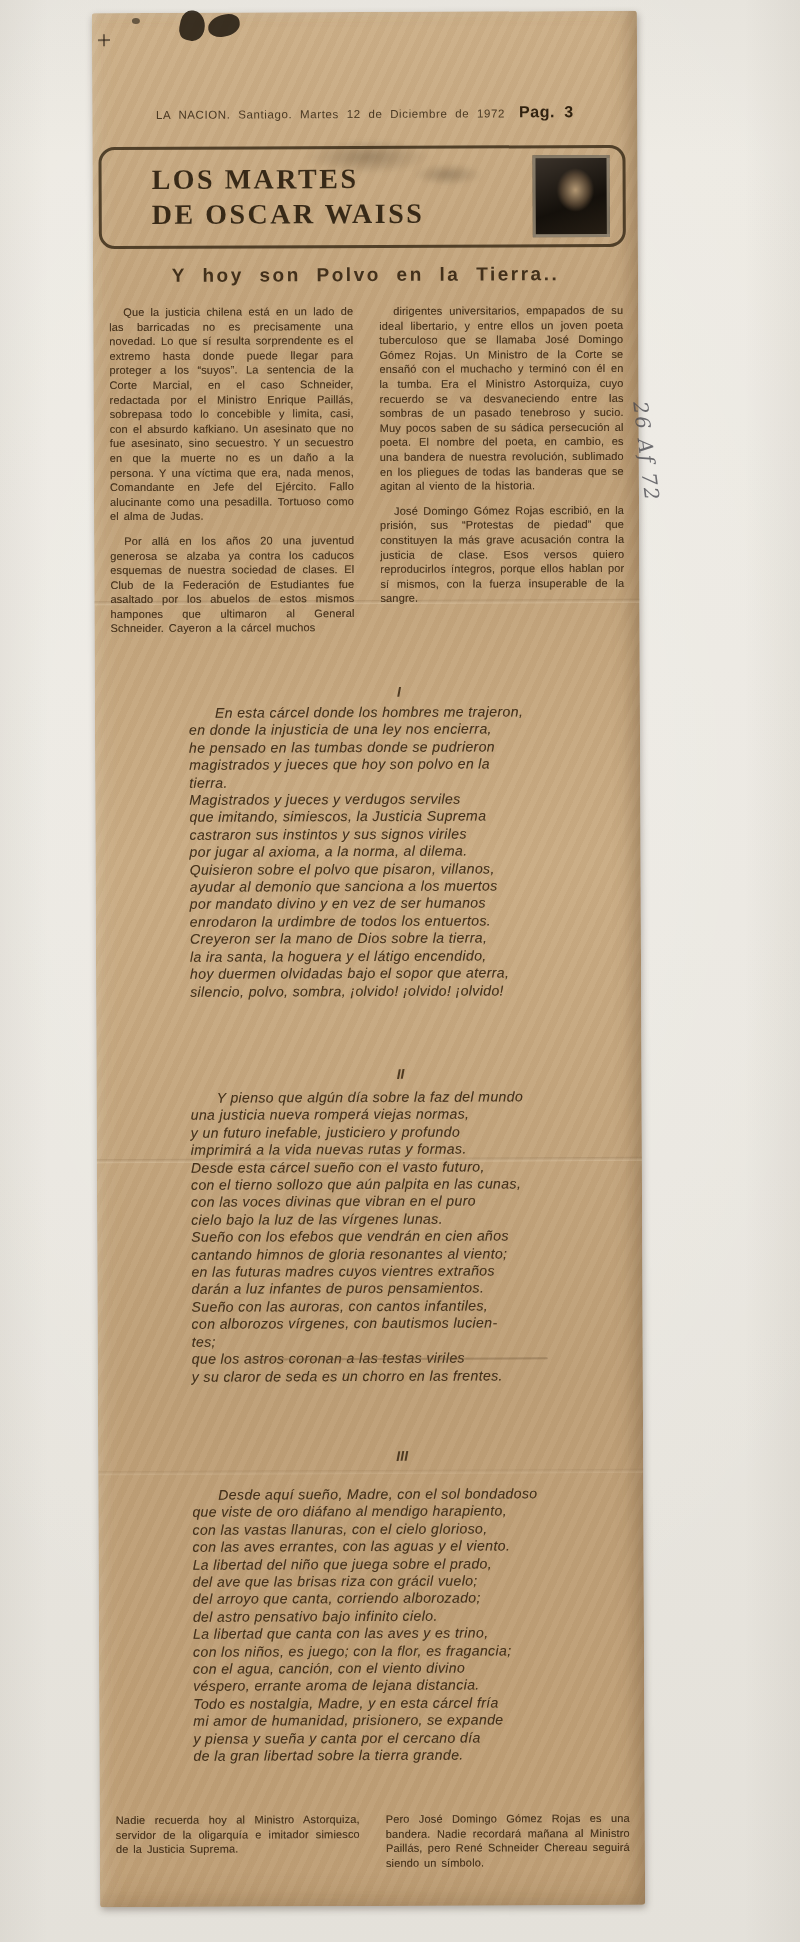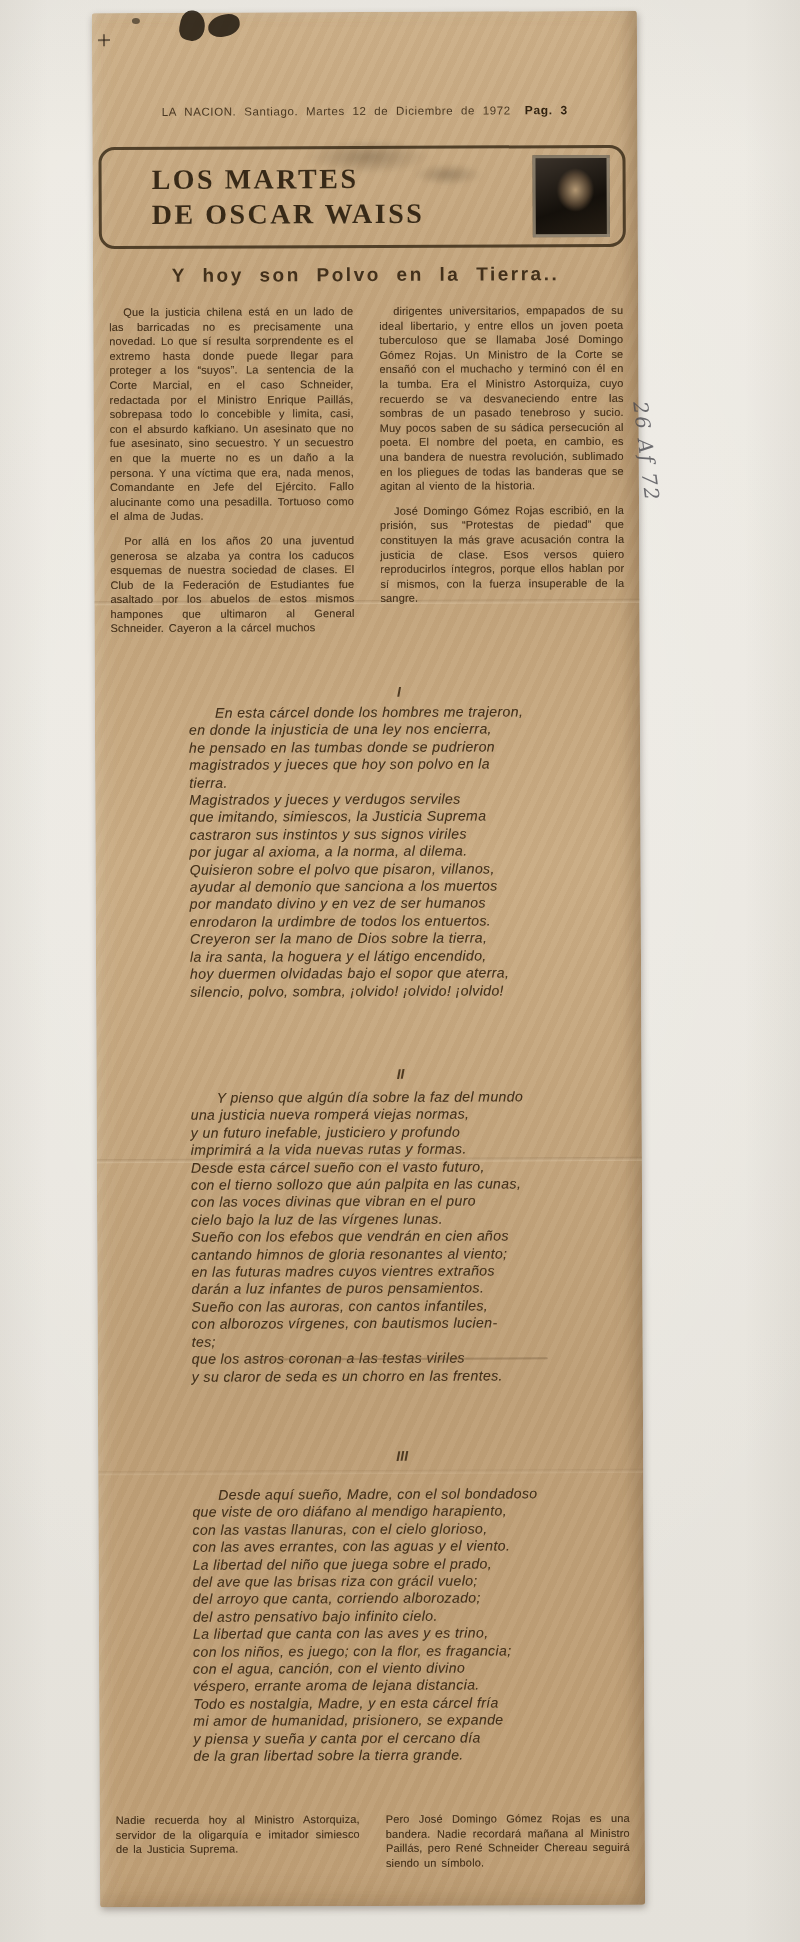--- a/index.html
+++ b/index.html
@@ -25,21 +25,21 @@
                    inset 0 10px 18px -12px rgba(255,248,230,0.30),
                    1px 3px 7px rgba(60,50,40,0.35);}
   .crease{position:absolute;left:0;width:100%;height:4px;
        background:linear-gradient(180deg, rgba(100,72,42,0.20), rgba(255,244,220,0.22));}
   .ink-mark{position:absolute;background:#241c12;opacity:.88;}
   .smudge{position:absolute;background:radial-gradient(closest-side, rgba(55,42,26,0.30), rgba(55,42,26,0));filter:blur(2px);}
 
   
   .paper-header{position:absolute;top:92px;left:0;width:100%;text-align:center;
        font-size:11.5px;letter-spacing:.6px;word-spacing:4px;color:rgba(52,36,18,0.85);}
-  .paper-header b{margin-left:14px;font-size:12px;color:rgba(40,26,10,0.95);}
+  .paper-header b{margin-left:14px;font-size:16px;color:rgba(40,26,10,0.95);}
 
   
   .masthead{position:absolute;left:6px;top:134px;width:527px;height:102px;
        border:3px solid rgba(48,34,17,0.78);border-radius:16px;box-sizing:border-box;}
   .masthead-title{position:absolute;left:50px;top:12px;
        font-family:"Liberation Serif",serif;font-weight:bold;font-size:28px;line-height:35px;
        letter-spacing:2.5px;color:rgba(40,28,12,0.90);white-space:pre-line;}
   .photo{position:absolute;right:13px;top:7px;width:77px;height:82px;
        border:3px solid rgba(216,200,172,0.55);box-sizing:border-box;
        background:

